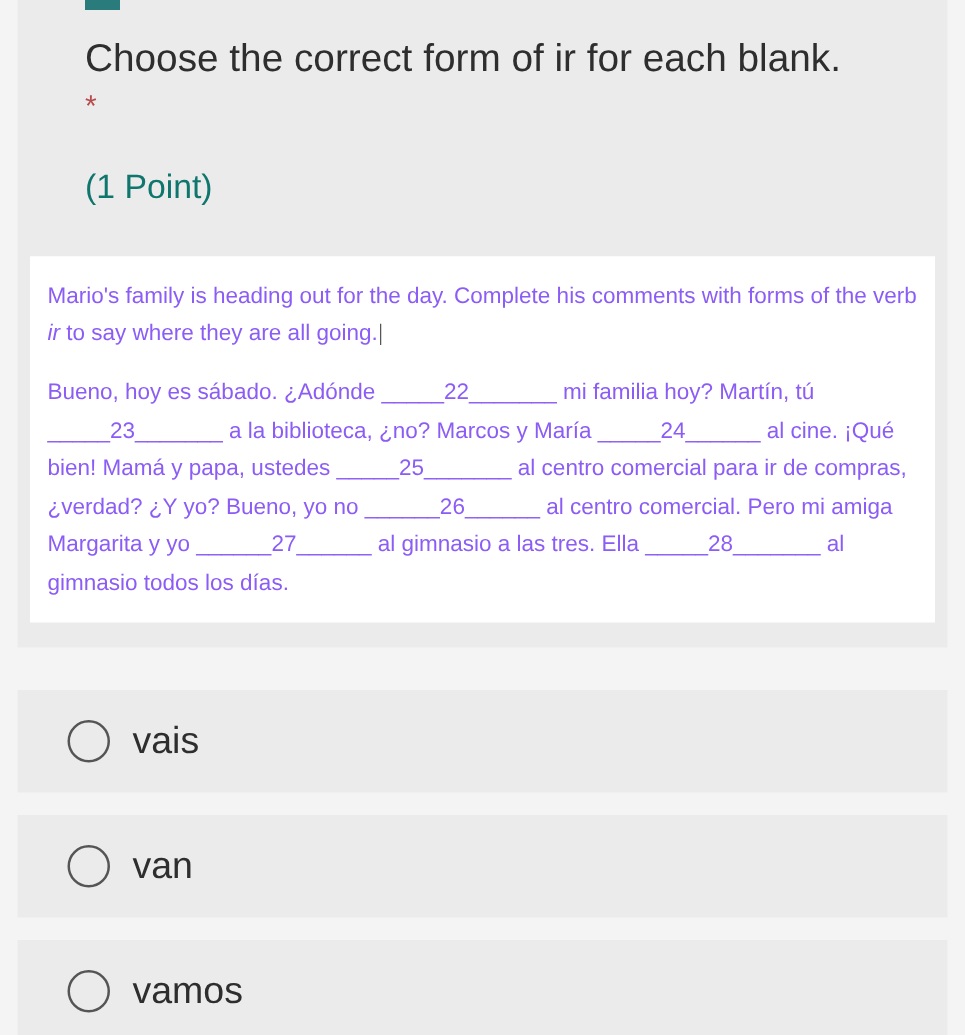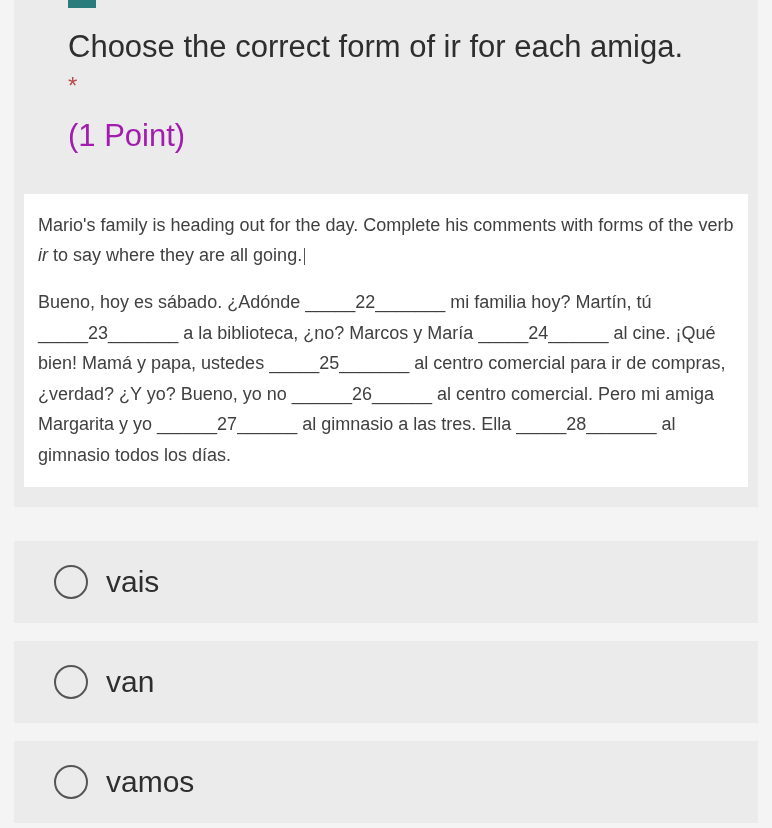--- a/index.html
+++ b/index.html
@@ -30,32 +30,32 @@
       color: #2e2e2e;
       line-height: 1.35;
     }
     .required-asterisk {
       color: #b84a4a;
       font-size: 24px;
       display: block;
       margin-top: 4px;
     }
     .points {
-      font-size: 31px;
+      font-size: 27px;
       font-weight: 400;
-      color: #a21caf;
-      margin-top: 18px;
+      color: #0f766e;
+      margin-top: 34px;
     }
     .passage-box {
       background: #fff;
       margin: 28px 10px 0 10px;
       padding: 16px 14px 16px 14px;
       font-family: Arial, sans-serif;
       font-size: 18px;
-      color: #404040;
+      color: #8b5cf6;
       line-height: 1.7;
     }
     .passage-intro {
       margin-bottom: 16px;
     }
     .passage-intro em {
       font-style: italic;
     }
     .passage-body {
       font-size: 18px;
@@ -92,21 +92,21 @@
       color: #2e2e2e;
       font-weight: 400;
     }
   </style>
 </head>
 <body>
 
 <div class="question-card">
   <div class="teal-marker"></div>
   <div class="question-header">
-    <div class="question-title">Choose the correct form of ir for each amiga.</div>
+    <div class="question-title">Choose the correct form of ir for each blank.</div>
     <span class="required-asterisk">*</span>
     <div class="points">(1 Point)</div>
   </div>
 
   <div class="passage-box">
     <div class="passage-intro">
       <span>Mario's family is heading out for the day.  Complete his comments with forms of the verb </span><em>ir</em><span> to say where they are all going.</span><span class="cursor-bar"></span>
     </div>
     <div class="passage-body">Bueno, hoy es sábado.  ¿Adónde _____22_______ mi familia hoy?  Martín, tú _____23_______ a la biblioteca, ¿no?  Marcos y María _____24______ al cine.  ¡Qué bien!  Mamá y papa, ustedes _____25_______ al centro comercial para ir de compras, ¿verdad?  ¿Y yo?  Bueno, yo no ______26______ al centro comercial.  Pero mi amiga Margarita y yo ______27______ al gimnasio a las tres.  Ella _____28_______ al gimnasio todos los días.</div>
   </div>

